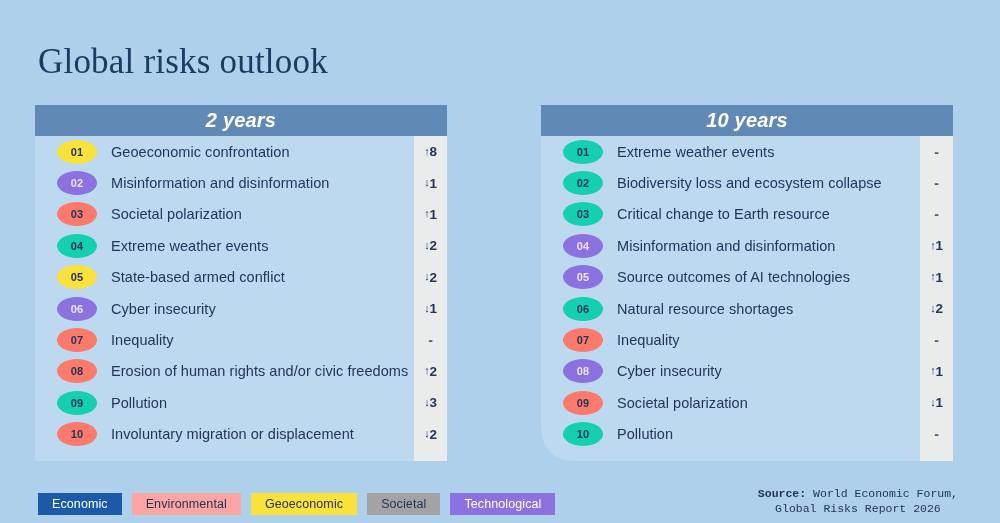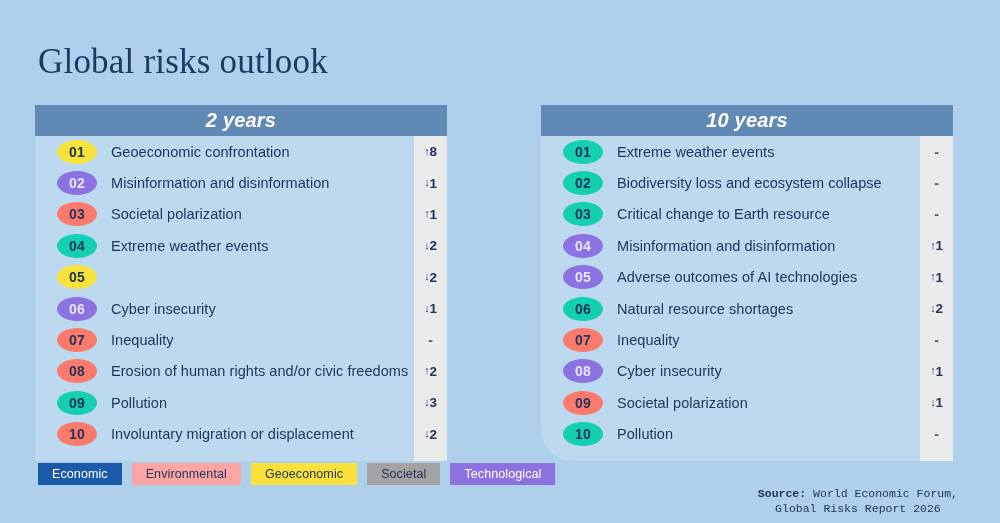--- a/index.html
+++ b/index.html
@@ -86,21 +86,21 @@
   }
   .rank {
     width: 40px;
     height: 24px;
     border-radius: 50%;
     flex: 0 0 auto;
     margin-left: 22px;
     display: flex;
     align-items: center;
     justify-content: center;
-    font-size: 14px;
+    font-size: 11px;
     font-weight: 700;
     letter-spacing: 0.2px;
     color: #24355c;
   }
   .risk-label {
     margin-left: 14px;
     font-size: 14.5px;
     color: #24355c;
     white-space: nowrap;
     letter-spacing: 0.05px;
@@ -135,21 +135,21 @@
   .cat-economic      { background: #1b5aa8; color: #ffffff; }
   .cat-environmental { background: #14cfb0; }
   .cat-geopolitical  { background: #f9e23c; }
   .cat-societal      { background: #fb7a6b; }
   .cat-technological { background: #8b72e0; color: #e9e6fb; }
 
   
   .legend {
     position: absolute;
     left: 38px;
-    top: 443px;
+    top: 473px;
     display: flex;
     gap: 10px;
   }
   .legend-item {
     height: 22px;
     display: flex;
     align-items: center;
     justify-content: center;
     font-size: 12.5px;
     padding: 0 14px;
@@ -210,20 +210,21 @@
         <div class="row">
           <div class="rank cat-environmental">04</div>
           <div class="risk-label">Extreme weather events</div>
           <div class="change">
             <span class="arrow">↓</span>
             <span>2</span>
           </div>
         </div>
         <div class="row">
           <div class="rank cat-geopolitical">05</div>
+          <div class="risk-label">State-based armed conflict</div>
           <div class="change">
             <span class="arrow">↓</span>
             <span>2</span>
           </div>
         </div>
         <div class="row">
           <div class="rank cat-technological">06</div>
           <div class="risk-label">Cyber insecurity</div>
           <div class="change">
             <span class="arrow">↓</span>
@@ -284,21 +285,21 @@
         <div class="row">
           <div class="rank cat-technological">04</div>
           <div class="risk-label">Misinformation and disinformation</div>
           <div class="change">
             <span class="arrow">↑</span>
             <span>1</span>
           </div>
         </div>
         <div class="row">
           <div class="rank cat-technological">05</div>
-          <div class="risk-label">Adverse outcomes of AI technologies</div>
+          <div class="risk-label">Source outcomes of AI technologies</div>
           <div class="change">
             <span class="arrow">↑</span>
             <span>1</span>
           </div>
         </div>
         <div class="row">
           <div class="rank cat-environmental">06</div>
           <div class="risk-label">Natural resource shortages</div>
           <div class="change">
             <span class="arrow">↓</span>

